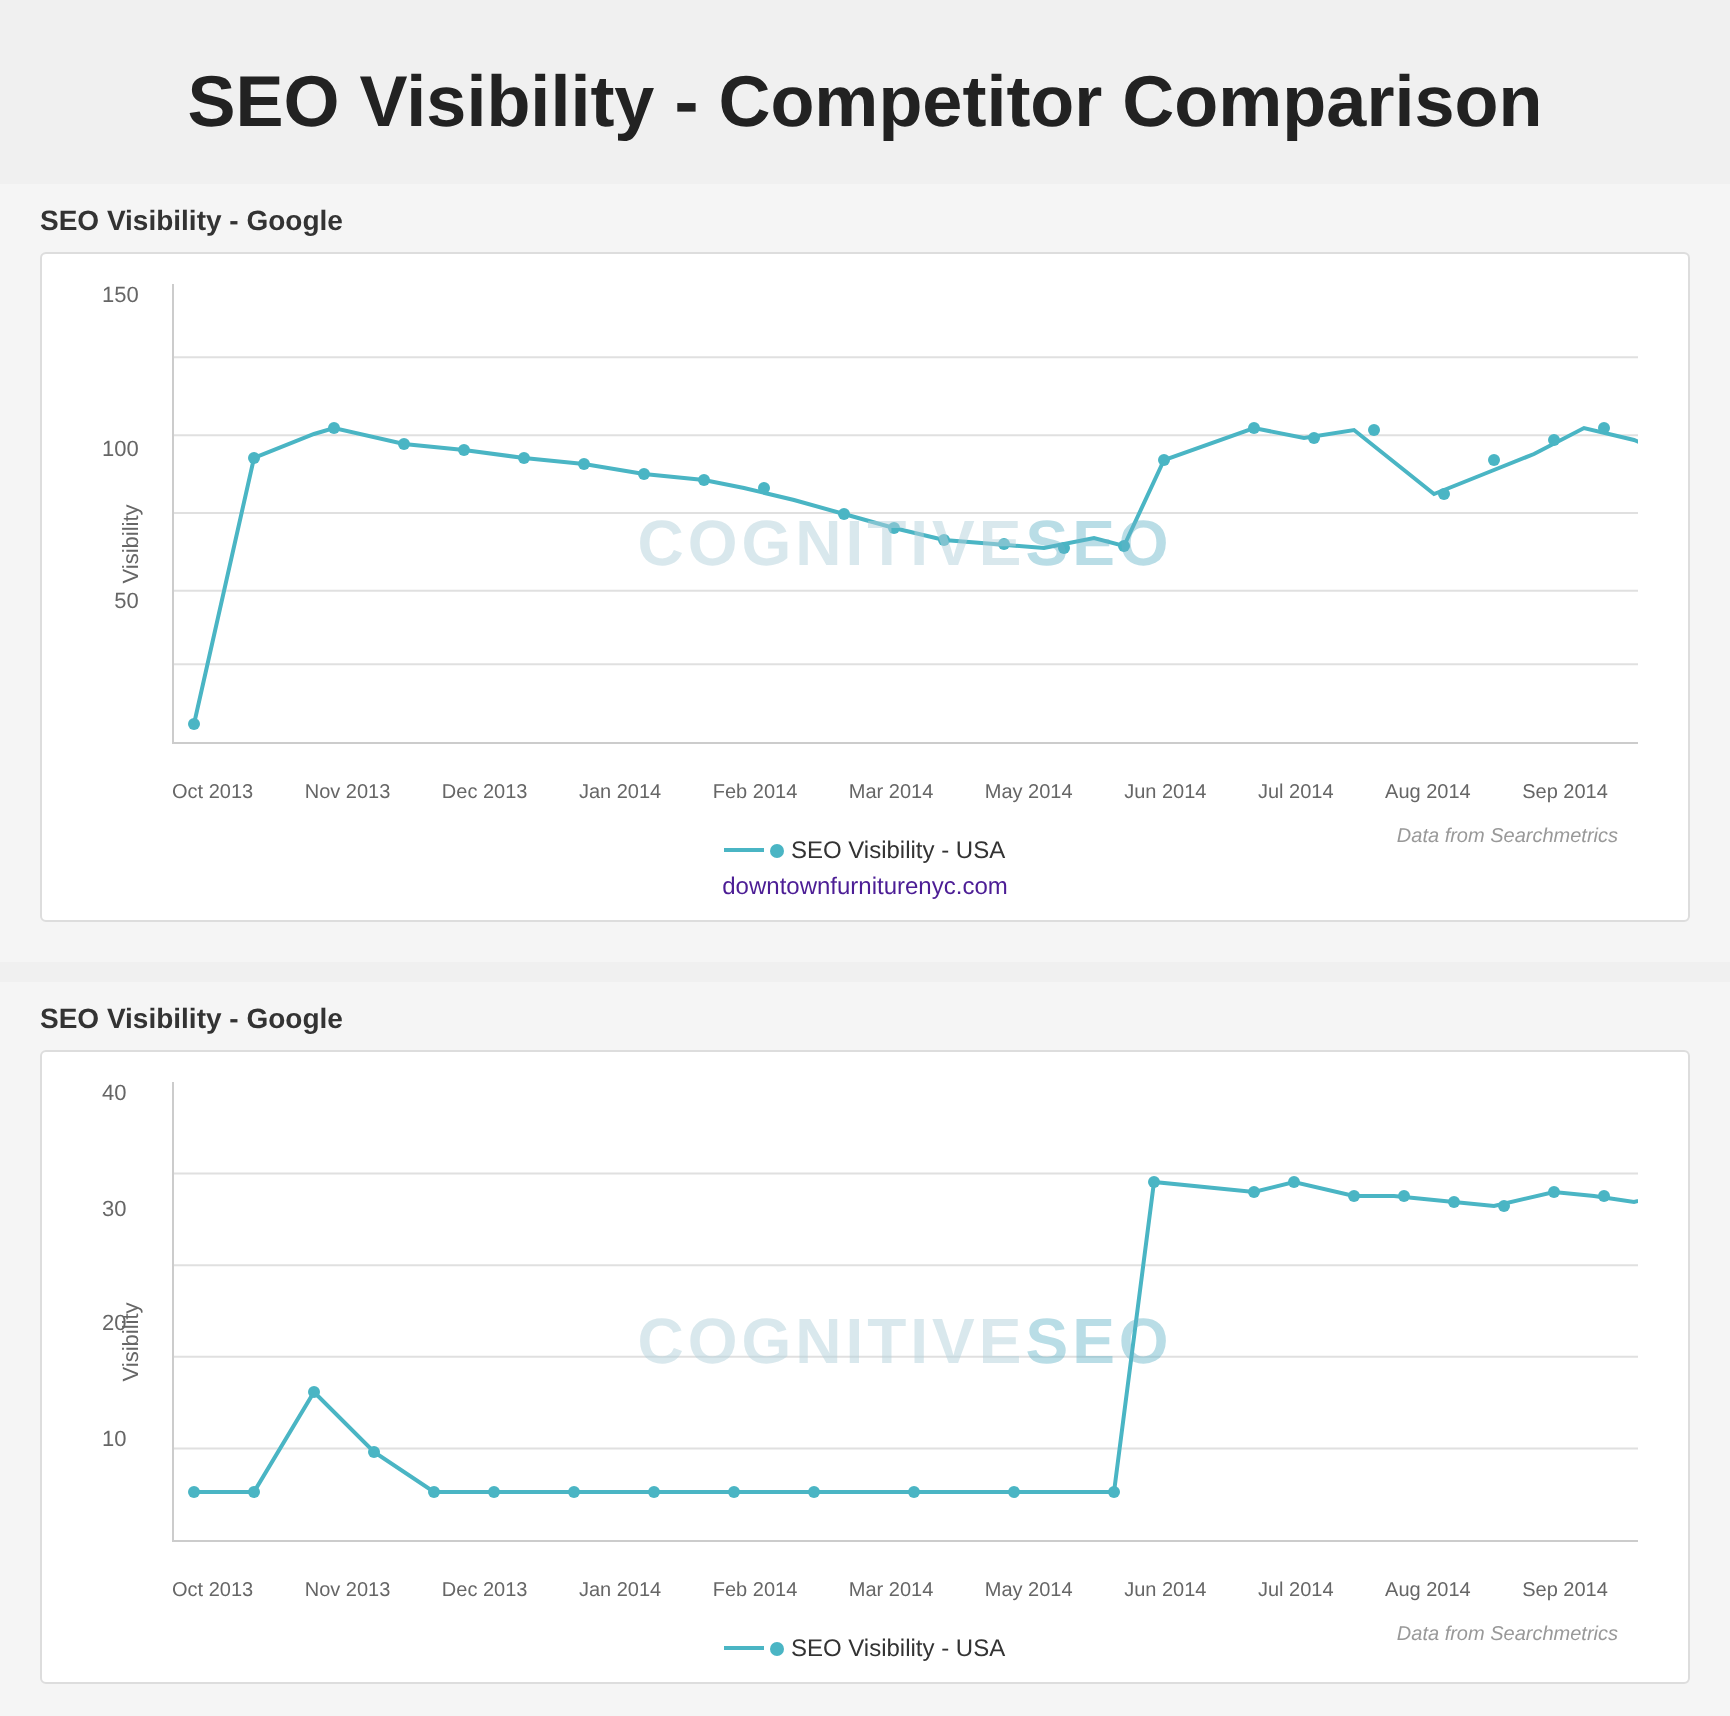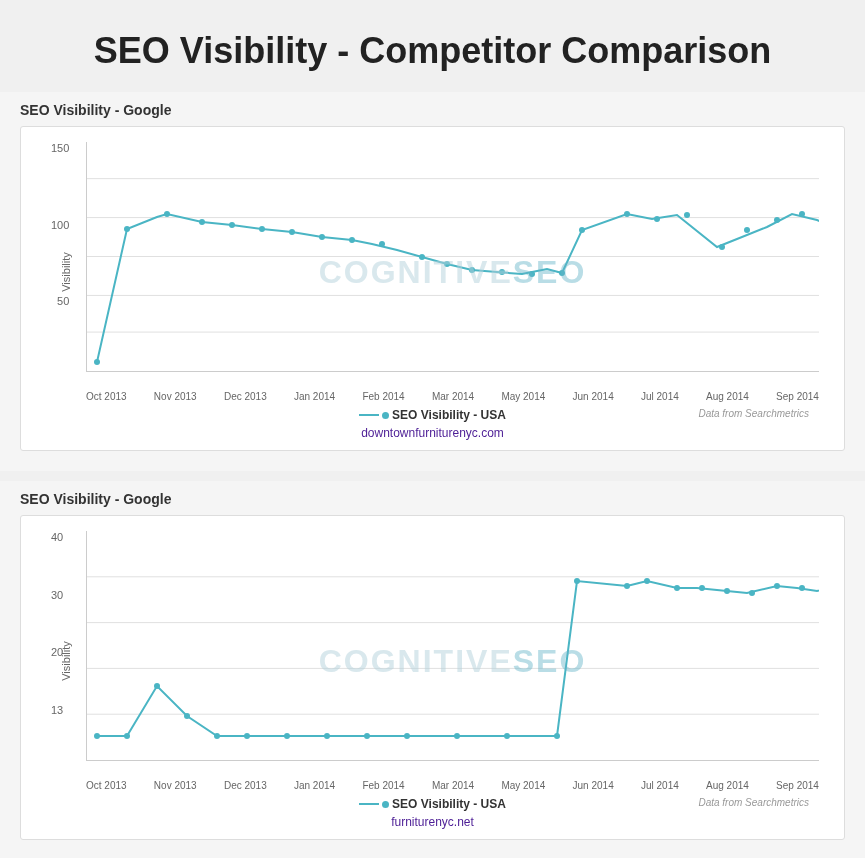--- a/index.html
+++ b/index.html
@@ -84,40 +84,39 @@
       border-bottom: 1px solid #ccc;
     }
     .grid-lines {
       width: 100%;
       height: 100%;
     }
     .x-axis-labels {
       position: absolute;
       bottom: 0;
       left: 0;
-      right: 0;
+      right: 15px;
       display: flex;
       justify-content: space-between;
       height: 30px;
       align-items: flex-end;
     }
     .x-tick {
       font-size: 10px;
       color: #666;
       text-align: center;
     }
     .legend-row {
       display: flex;
       align-items: center;
       justify-content: flex-end;
       gap: 8px;
-      margin-top: 6px;
+      margin-top: 16px;
       font-size: 12px;
       color: #333;
-      font-weight: bold;
     }
     .legend-line {
       display: inline-flex;
       align-items: center;
       gap: 3px;
     }
     .legend-dash {
       width: 20px;
       height: 2px;
       background: #4ab5c4;
@@ -301,21 +300,21 @@
   <div class="chart-title">SEO Visibility - Google</div>
   <div class="chart-container">
     <div class="chart-inner">
 
       <div class="y-axis-label">Visibility</div>
 
       <div class="y-axis-ticks">
         <span class="y-tick">40</span>
         <span class="y-tick">30</span>
         <span class="y-tick">20</span>
-        <span class="y-tick">13</span>
+        <span class="y-tick">10</span>
         <span class="y-tick"></span>
       </div>
 
       <div class="chart-grid">
         <svg class="grid-lines" xmlns="http://www.w3.org/2000/svg">
 
           <line x1="0" y1="20%" x2="100%" y2="20%" stroke="#e0e0e0" stroke-width="1"></line>
           <line x1="0" y1="40%" x2="100%" y2="40%" stroke="#e0e0e0" stroke-width="1"></line>
           <line x1="0" y1="60%" x2="100%" y2="60%" stroke="#e0e0e0" stroke-width="1"></line>
           <line x1="0" y1="80%" x2="100%" y2="80%" stroke="#e0e0e0" stroke-width="1"></line>
@@ -400,16 +399,15 @@
           <span class="legend-dash"></span>
           <span class="legend-dot"></span>
           <span style="font-size:12px;color:#333;">SEO Visibility - USA</span>
         </span>
       </div>
       <div style="flex:1;text-align:right;">
         <span class="data-source">Data from Searchmetrics</span>
       </div>
     </div>
 
-    <div class="domain-label">furniturenyc.net</div>
 
   </div>
 </div>
 
 </body></html>

